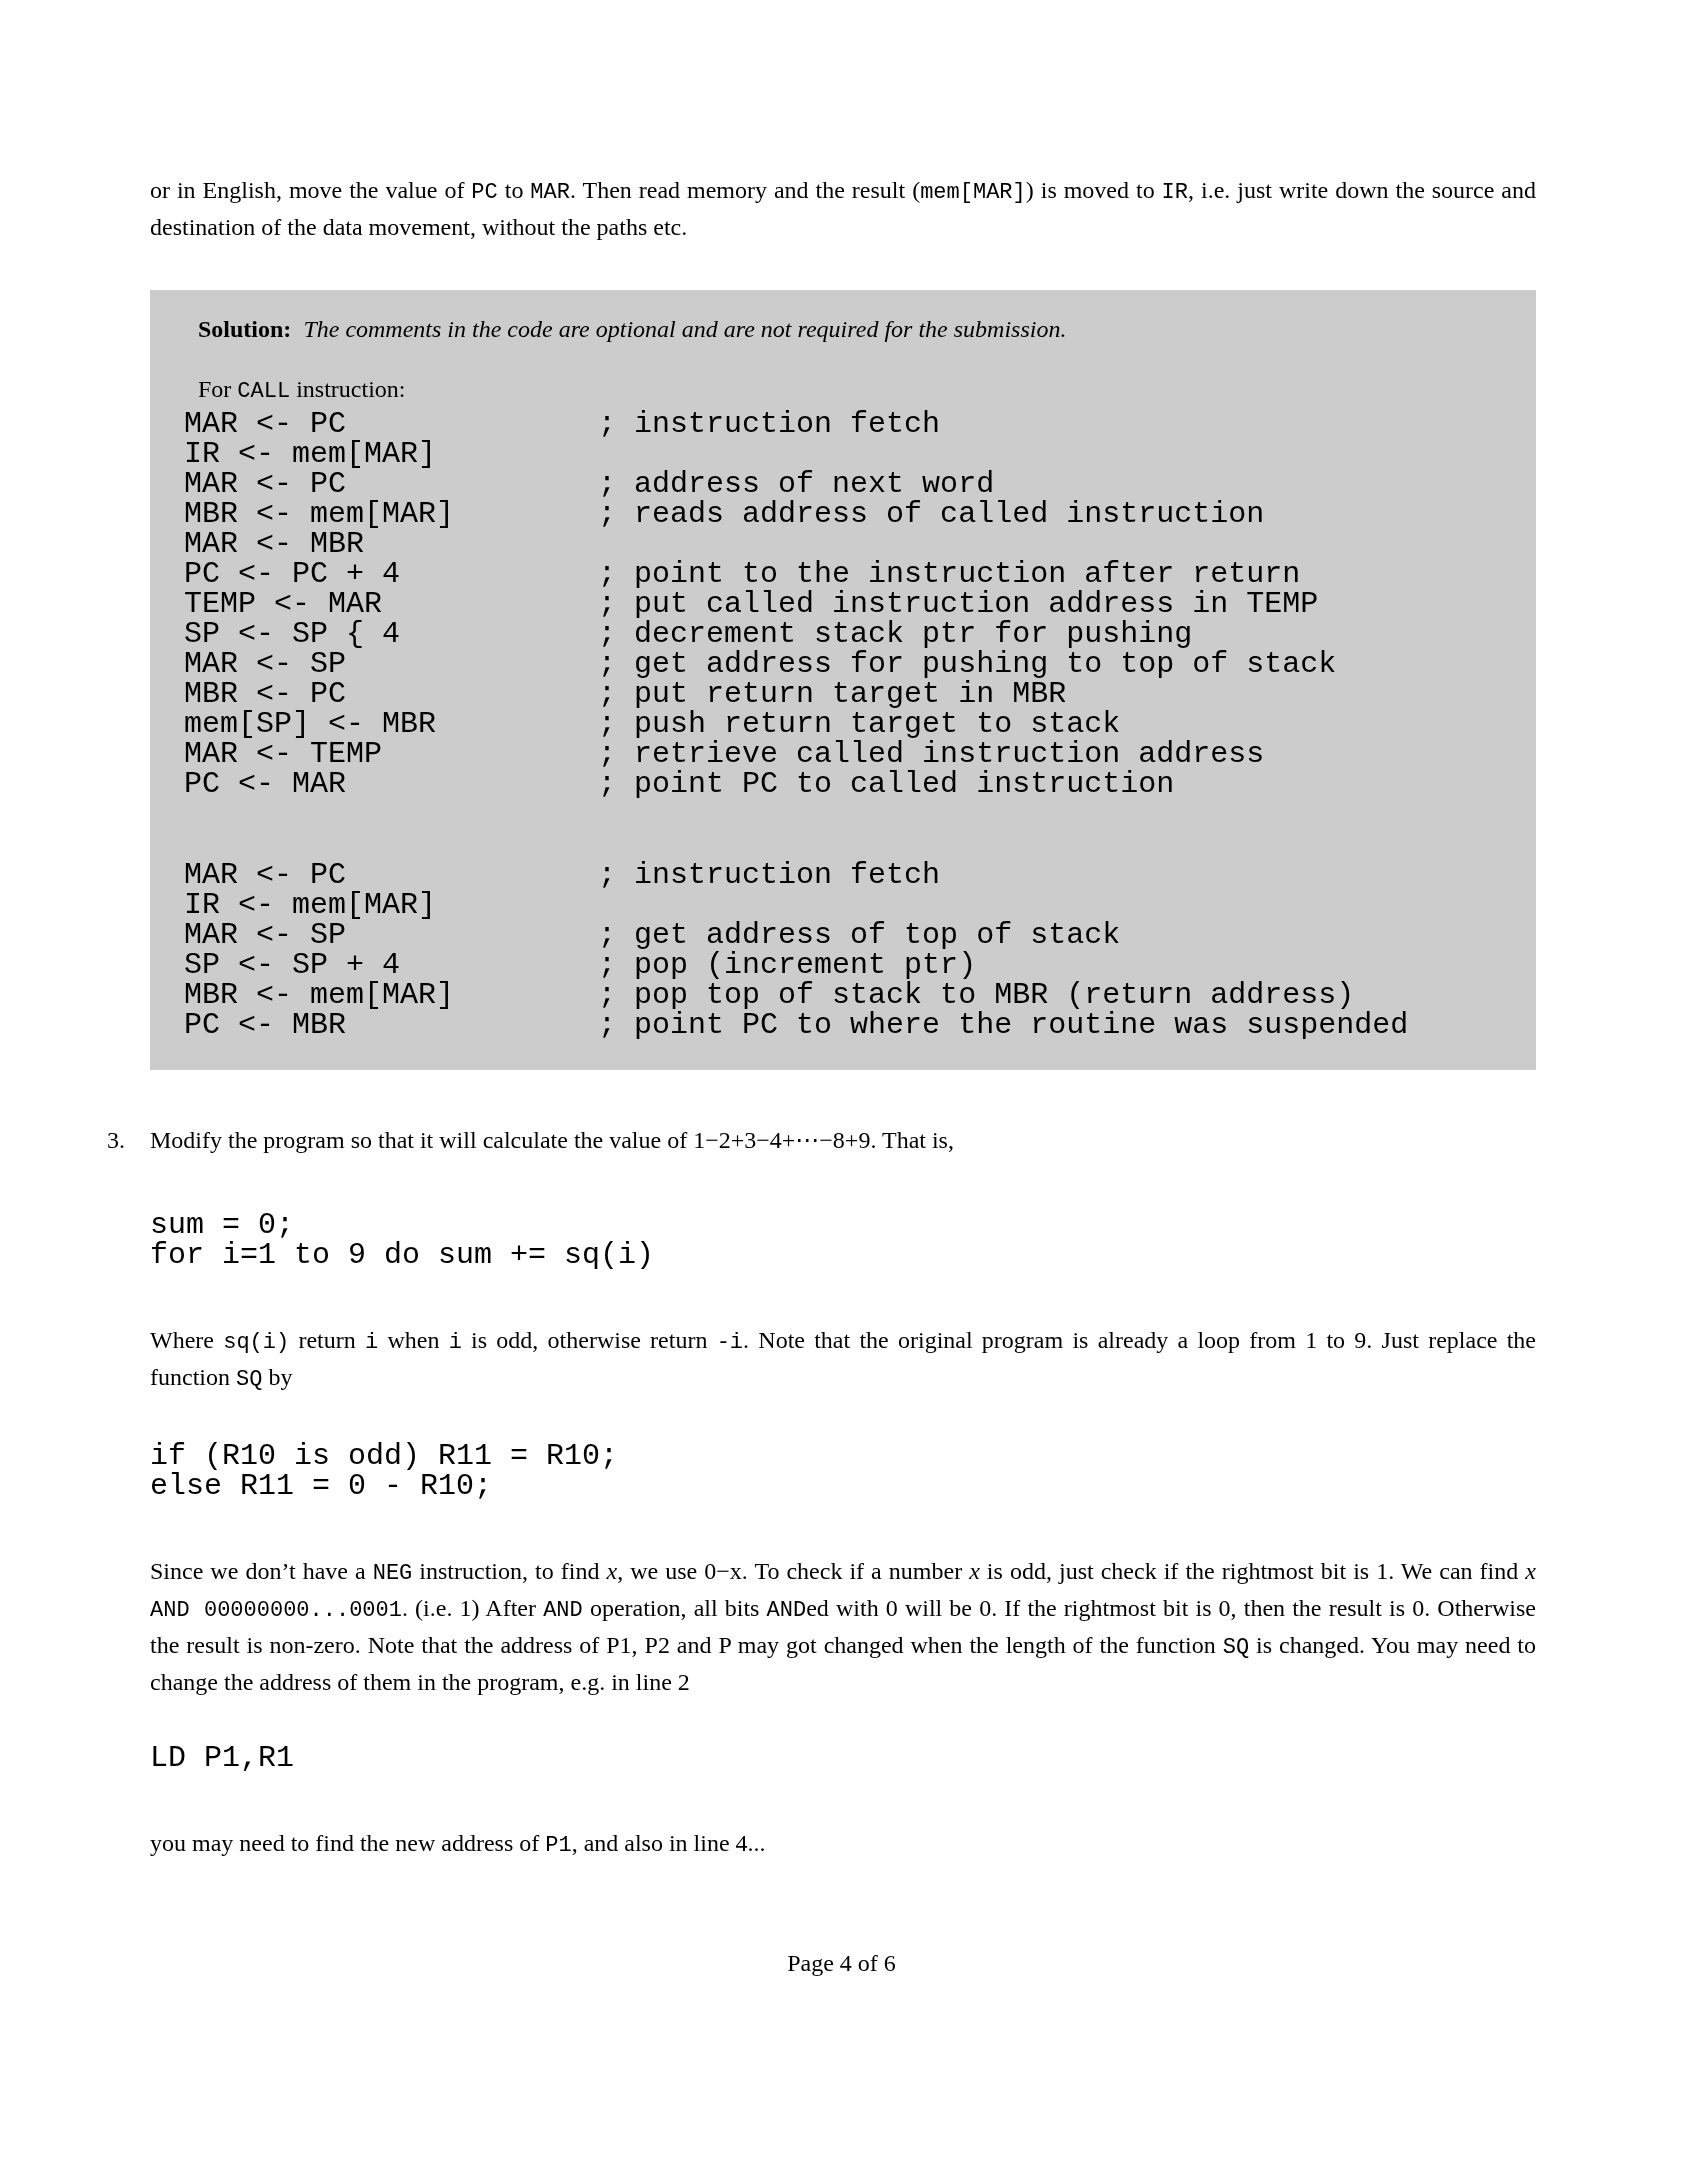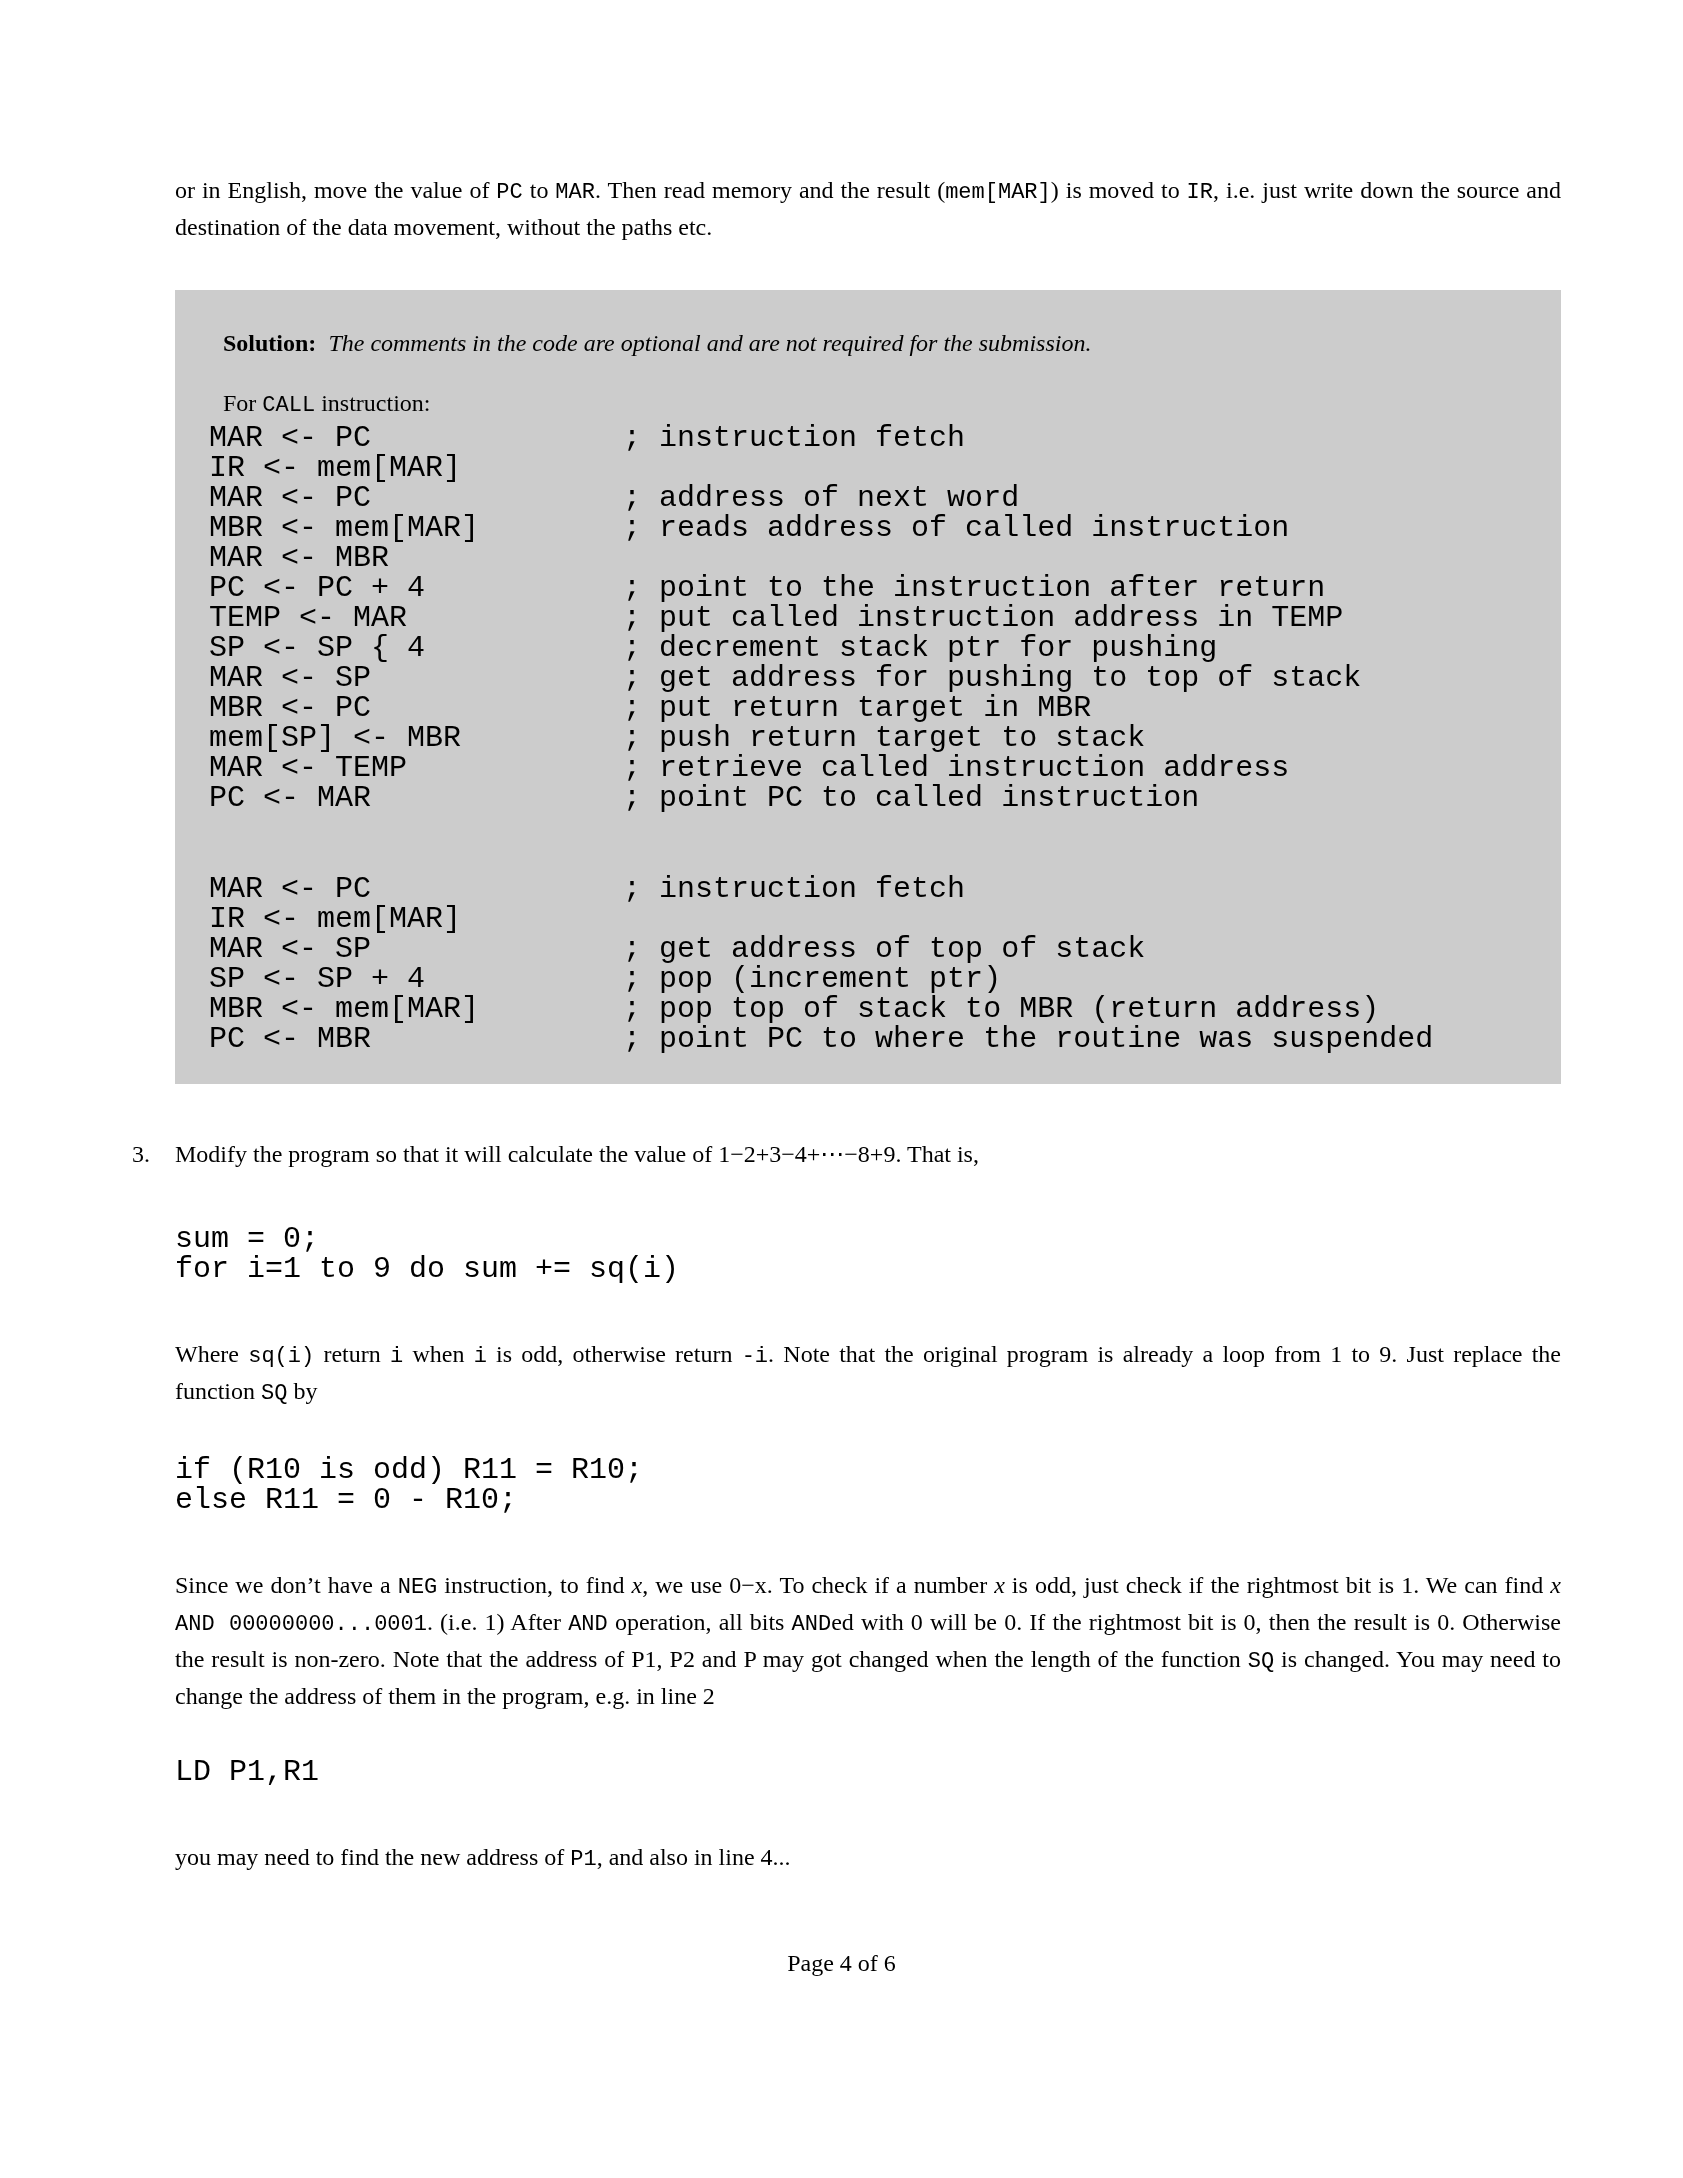--- a/index.html
+++ b/index.html
@@ -11,21 +11,21 @@
     position: relative;
     width: 1683px;
     height: 2178px;
     background: #ffffff;
     font-family: "Liberation Serif", serif;
     color: #000000;
     box-sizing: border-box;
   }
   .content {
     position: absolute;
-    left: 175px;
+    left: 150px;
     top: 173px;
     width: 1386px;
   }
 
   p.body-text {
     font-size: 24px;
     line-height: 34px;
     margin: 0;
     text-align: justify;
     text-justify: inter-word;
@@ -39,21 +39,21 @@
     font-style: italic;
   }
   .mathexpr {
     font-family: "Liberation Serif", serif;
   }
 
   
   .solution-box {
     background: #cccccc;
     margin-top: 46px;
-    padding: 36px 34px 30px 34px;
+    padding: 22px 34px 30px 34px;
     box-sizing: border-box;
     width: 1386px;
   }
   .solution-head {
     font-size: 24px;
     line-height: 34px;
     margin: 0 0 26px 14px;
   }
   .solution-head .lbl {
     font-weight: bold;

